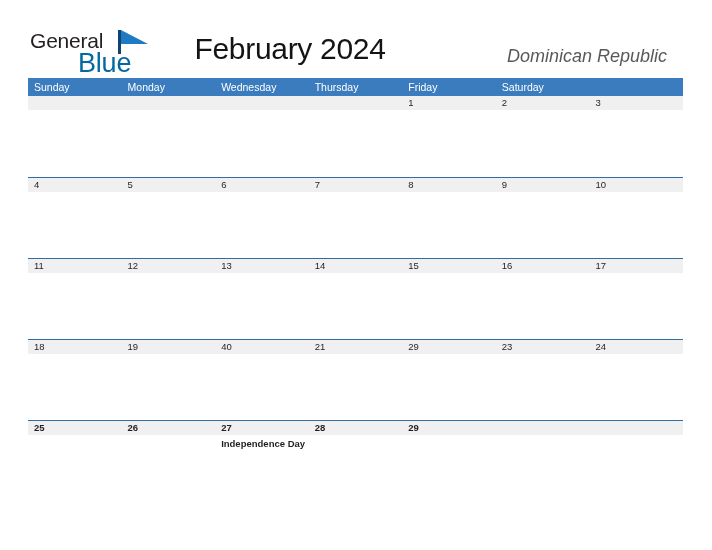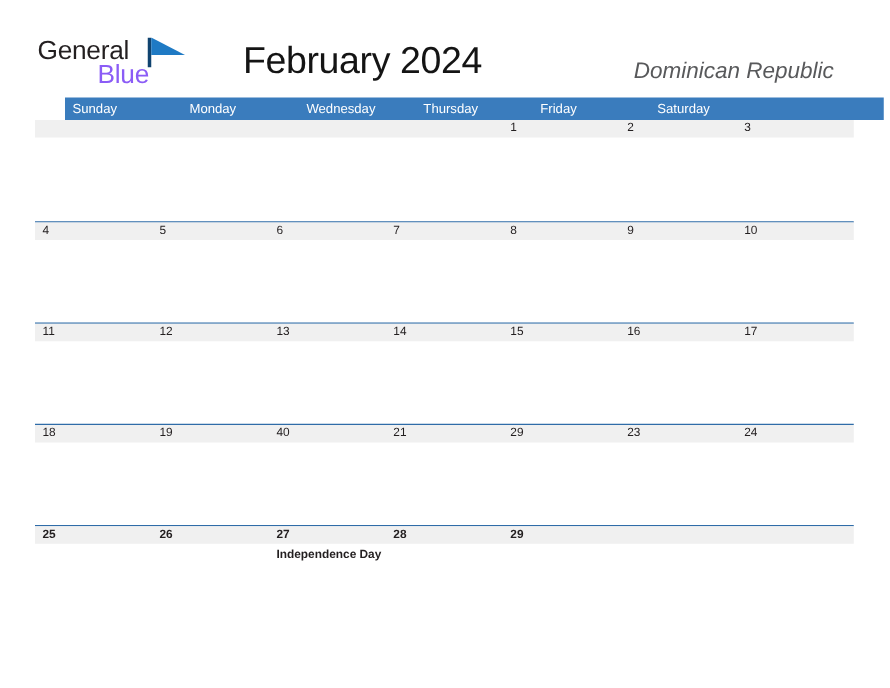--- a/index.html
+++ b/index.html
@@ -38,22 +38,22 @@
     top: 0;
     font-size: 21px;
     color: #231f20;
     letter-spacing: -0.2px;
     font-family: "Liberation Sans", sans-serif;
   }
   .logo-blue {
     position: absolute;
     left: 48px;
     top: 19px;
-    font-size: 21px;
-    color: #8b5cf6;
+    font-size: 27px;
+    color: #0369a1;
     letter-spacing: -0.2px;
     font-family: "Liberation Sans", sans-serif;
   }
   .logo-flag {
     position: absolute;
     left: 88px;
     top: 1px;
     width: 32px;
     height: 24px;
   }
@@ -87,21 +87,20 @@
     left: 28px;
     top: 78px;
     width: 655px;
   }
 
   .weekday-row {
     display: flex;
     width: 655px;
     height: 18px;
     background: #3a7cbd;
-    margin-left: 24px;
   }
   .weekday-cell {
     width: 93.571px;
     box-sizing: border-box;
     padding-left: 6px;
     color: #ffffff;
     font-size: 10.5px;
     line-height: 18px;
     font-family: "Liberation Sans", sans-serif;
     white-space: nowrap;

